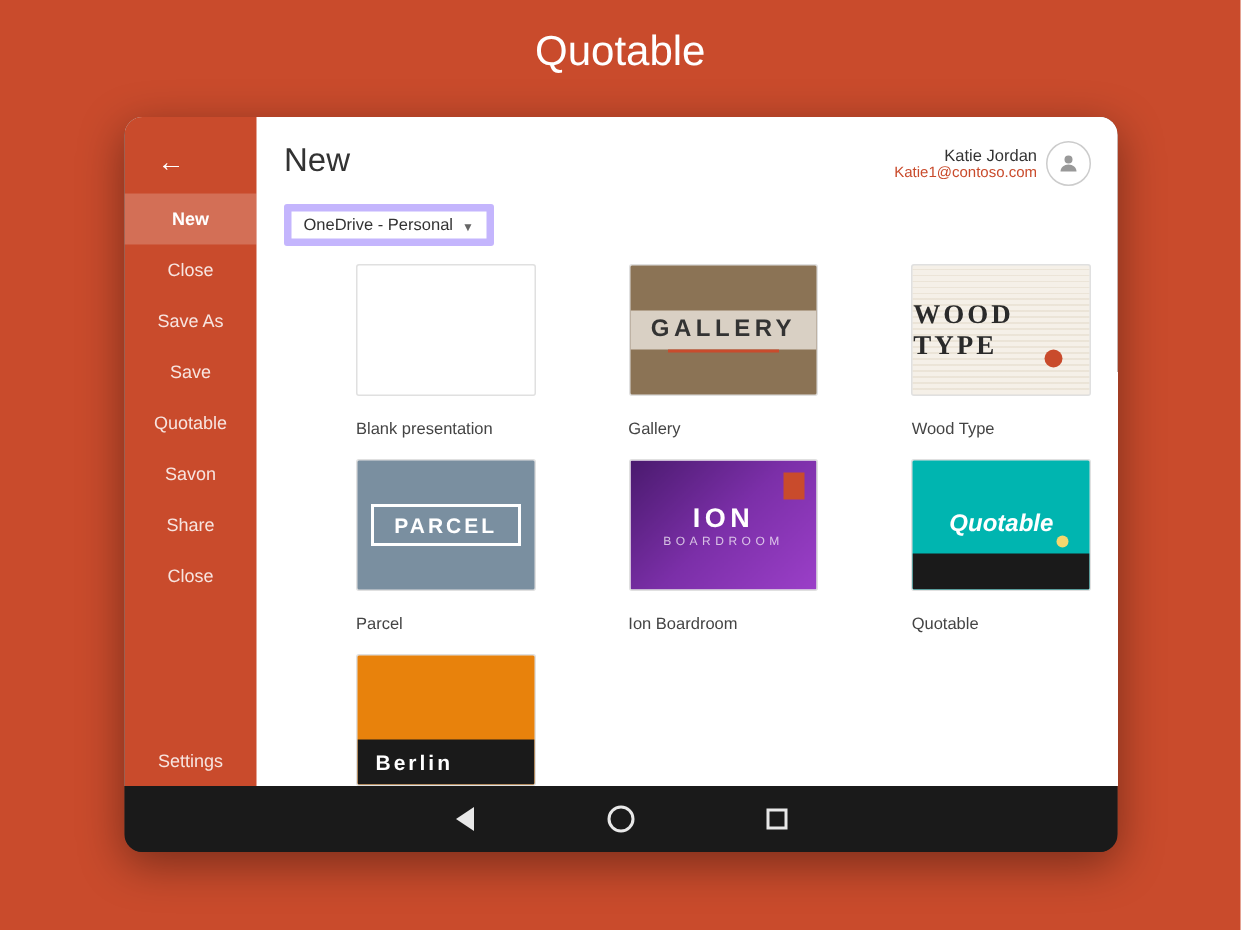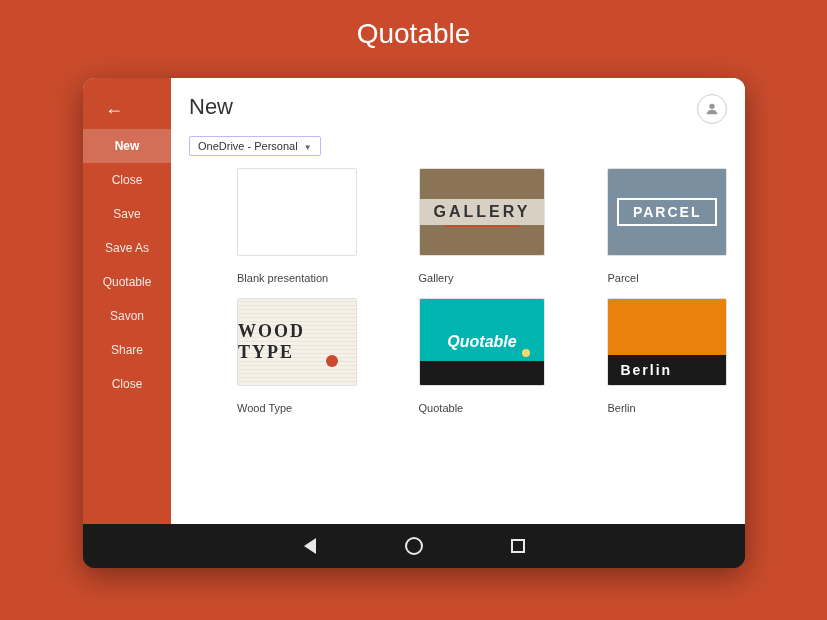--- a/index.html
+++ b/index.html
@@ -145,21 +145,21 @@
 
     .create-in-label {
       font-size: 11px;
       color: #666;
       margin-bottom: 4px;
     }
 
     .create-in-dropdown {
       display: inline-flex;
       align-items: flex-end;
-      border: 1px solid #c4b5fd;
+      border: 5px solid #c4b5fd;
       padding: 3px 8px;
       font-size: 11px;
       color: #333;
       cursor: pointer;
       gap: 6px;
       border-radius: 2px;
     }
 
     .dropdown-arrow {
       font-size: 8px;
@@ -469,35 +469,40 @@
 
 <div class="tablet-frame">
 
   <div class="app-area">
 
     <div class="sidebar">
       <div class="sidebar-back">←</div>
 
       <div class="sidebar-item active">New</div>
       <div class="sidebar-item">Close</div>
+      <div class="sidebar-item">Save As</div>
       <div class="sidebar-item">Save</div>
-      <div class="sidebar-item">Save As</div>
       <div class="sidebar-item">Quotable</div>
       <div class="sidebar-item">Savon</div>
       <div class="sidebar-item">Share</div>
       <div class="sidebar-item">Close</div>
 
       <div class="sidebar-spacer"></div>
+      <div class="sidebar-item settings">Settings</div>
     </div>
 
     <div class="main-content">
 
       <div class="header-row">
         <div class="page-title">New</div>
         <div class="user-info">
+          <div class="user-text">
+            <span class="user-name">Katie Jordan</span>
+            <span class="user-email">Katie1@contoso.com</span>
+          </div>
           <div class="user-avatar">
             <svg width="16" height="16" viewBox="0 0 24 24" fill="#999">
               <circle cx="12" cy="8" r="4"></circle>
                 <path d="M4 20c0-4 3.6-7 8-7s8 3 8 7"></path>
             </svg>
           </div>
         </div>
       </div>
 
       <div class="create-in-row">
@@ -516,34 +521,44 @@
 
         <div class="template-item">
           <div class="template-thumb thumb-gallery">
             <div class="gallery-text">GALLERY</div>
             <div class="gallery-line"></div>
           </div>
           <div class="template-label">Gallery</div>
         </div>
 
         <div class="template-item">
-          <div class="template-thumb thumb-parcel">
-            <div class="parcel-box">PARCEL</div>
-          </div>
-          <div class="template-label">Parcel</div>
-        </div>
-
-        <div class="template-item">
           <div class="template-thumb thumb-woodtype">
             <div class="woodtype-text">WOOD TYPE</div>
             <div class="woodtype-dot"></div>
           </div>
           <div class="template-label">Wood Type</div>
         </div>
 
+        <div class="template-item">
+          <div class="template-thumb thumb-parcel">
+            <div class="parcel-box">PARCEL</div>
+          </div>
+          <div class="template-label">Parcel</div>
+        </div>
+
+        <div class="template-item">
+          <div class="template-thumb thumb-ion">
+            <div class="ion-accent"></div>
+            <div class="ion-text-block">
+              <span class="ion-main">ION</span>
+              <span class="ion-sub">BOARDROOM</span>
+            </div>
+          </div>
+          <div class="template-label">Ion Boardroom</div>
+        </div>
 
         <div class="template-item">
           <div class="template-thumb thumb-quotable">
             <div class="quotable-bar"></div>
             <div class="quotable-text">Quotable</div>
             <div class="quotable-dot"></div>
           </div>
           <div class="template-label">Quotable</div>
         </div>
 

